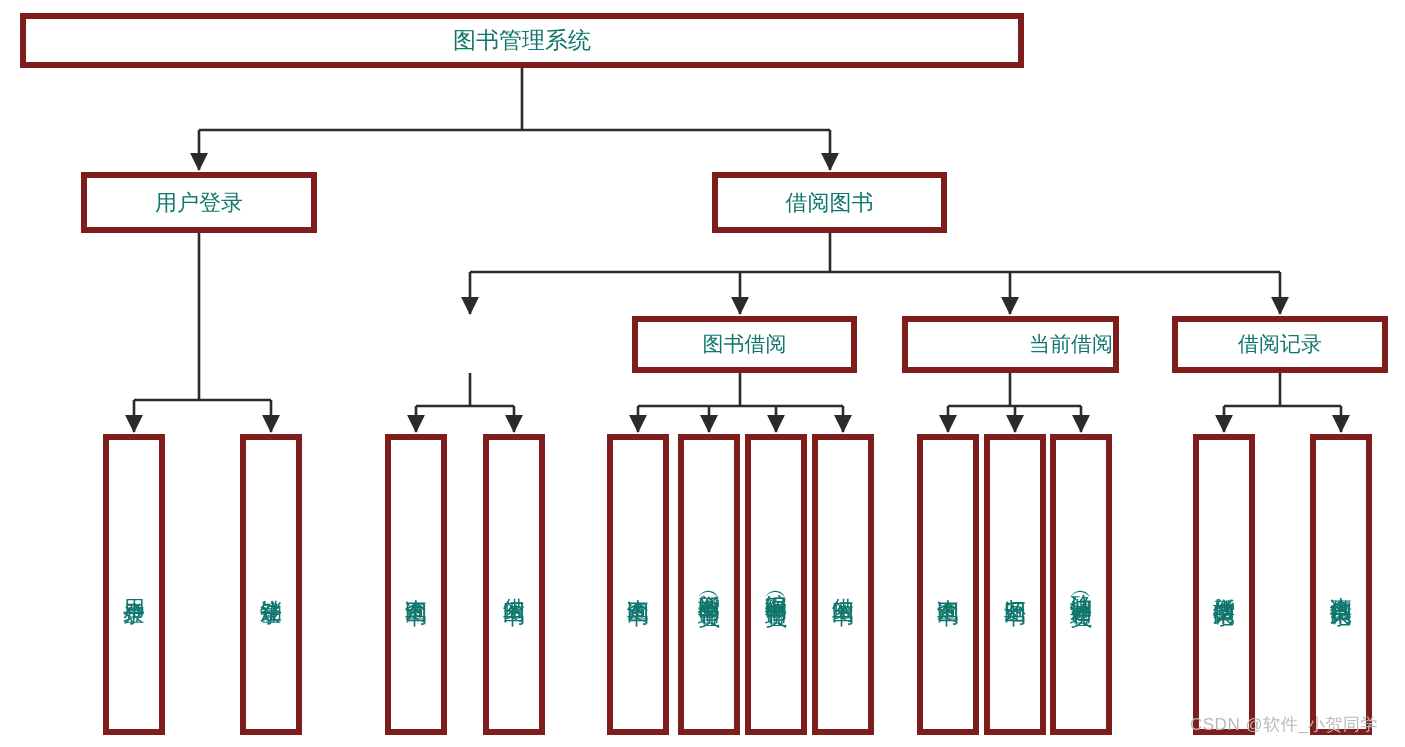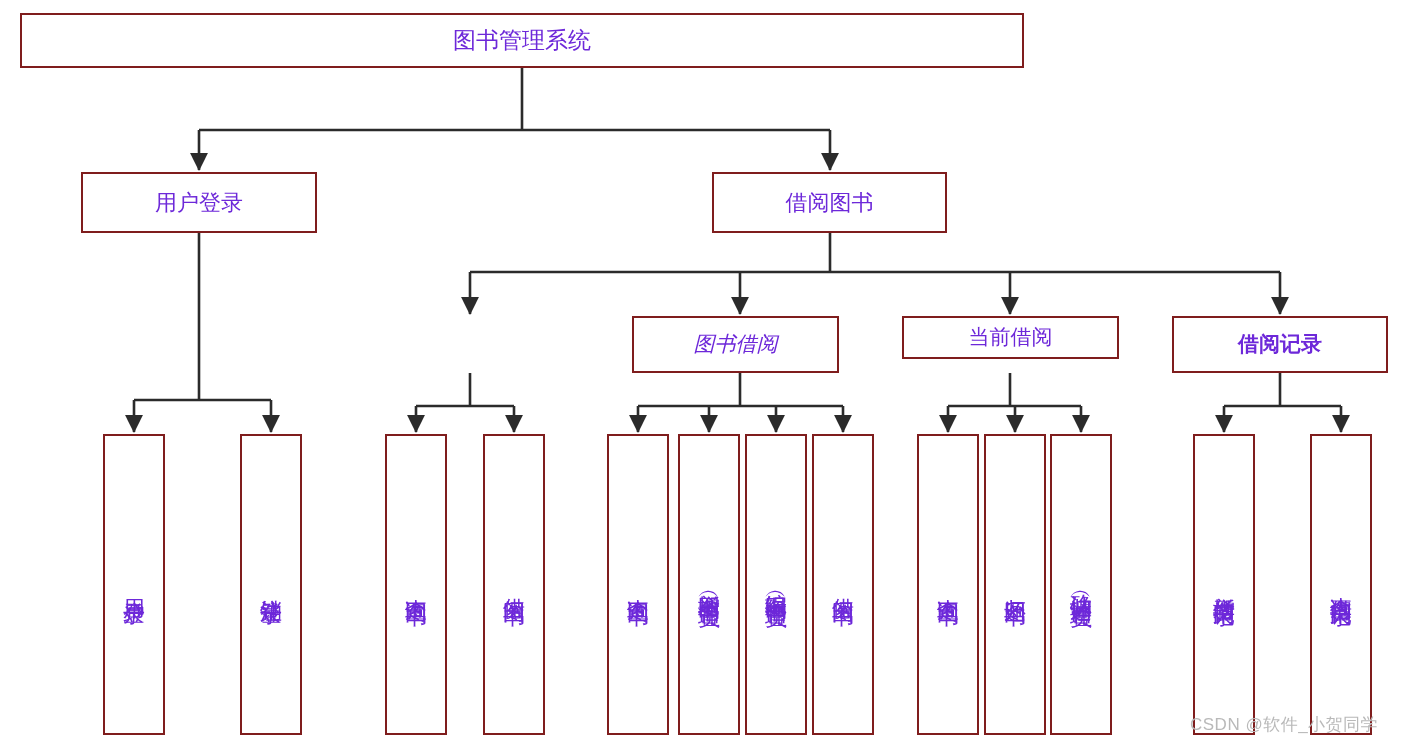--- a/index.html
+++ b/index.html
@@ -22,25 +22,25 @@
     left: 0;
     top: 0;
     width: 1405px;
     height: 747px;
     pointer-events: none;
   }
   .node {
     position: absolute;
     box-sizing: border-box;
     background: #ffffff;
-    border: 2px solid #7f1d1d;
+    border: 6px solid #7f1d1d;
     display: flex;
     align-items: center;
     justify-content: center;
-    color: #6d28d9;
+    color: #0f766e;
   }
   .node .lbl {
     display: block;
     text-align: center;
     line-height: 1.18;
     white-space: nowrap;
   }
   .node.root .lbl { font-size: 23px; }
   .node.lvl1 .lbl { font-size: 22px; }
   .node.lvl2 .lbl { font-size: 21px; }
@@ -123,27 +123,27 @@
     <span class="lbl">图书管理系统</span>
   </div>
 
   <div class="node lvl1" style="left:81px; top:172px; width:236px; height:61px;">
     <span class="lbl">用户登录</span>
   </div>
   <div class="node lvl1" style="left:712px; top:172px; width:235px; height:61px;">
     <span class="lbl">借阅图书</span>
   </div>
 
-  <div class="node lvl2" style="left:632px; top:316px; width:207px; height:57px;font-style:italic;">
+  <div class="node lvl2" style="left:632px; top:316px; width:225px; height:57px;">
     <span class="lbl">图书借阅</span>
   </div>
-  <div class="node lvl2" style="left:902px; top:316px; width:217px; height:43px;">
+  <div class="node lvl2" style="left:902px; top:316px; width:217px; height:57px;justify-content:flex-end;">
     <span class="lbl">当前借阅</span>
   </div>
-  <div class="node lvl2" style="left:1172px; top:316px; width:216px; height:57px;font-weight:bold;">
+  <div class="node lvl2" style="left:1172px; top:316px; width:216px; height:57px;">
     <span class="lbl">借阅记录</span>
   </div>
 
   <div class="node leaf" style="left:103px; top:434px; width:62px; height:301px;">
     <span class="lbl">用户登录</span>
   </div>
   <div class="node leaf" style="left:240px; top:434px; width:62px; height:301px;">
     <span class="lbl">注销登录</span>
   </div>
 

